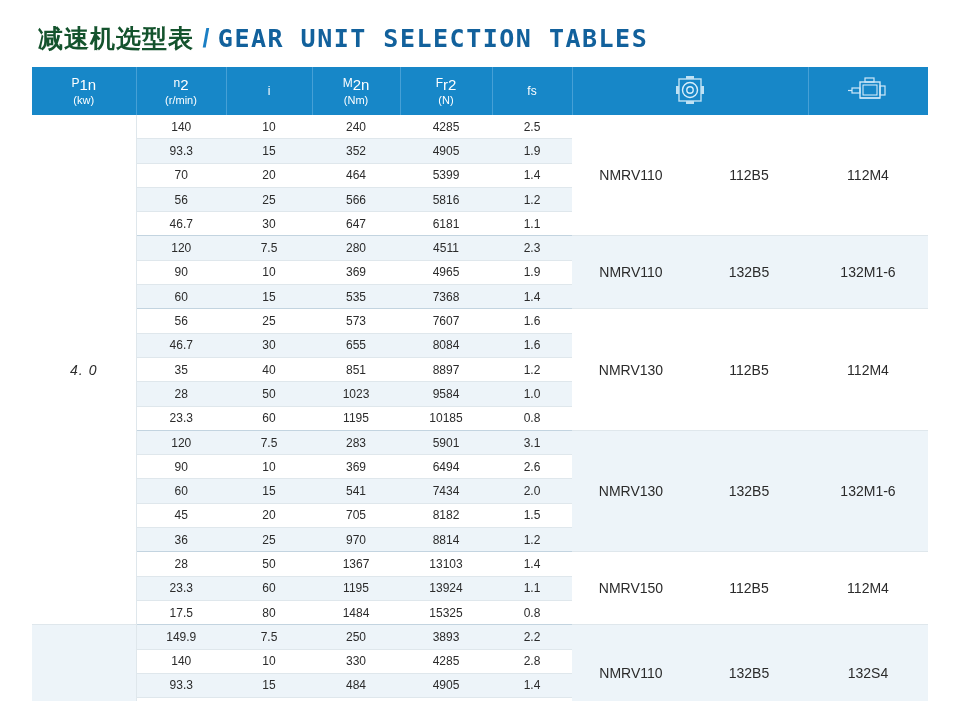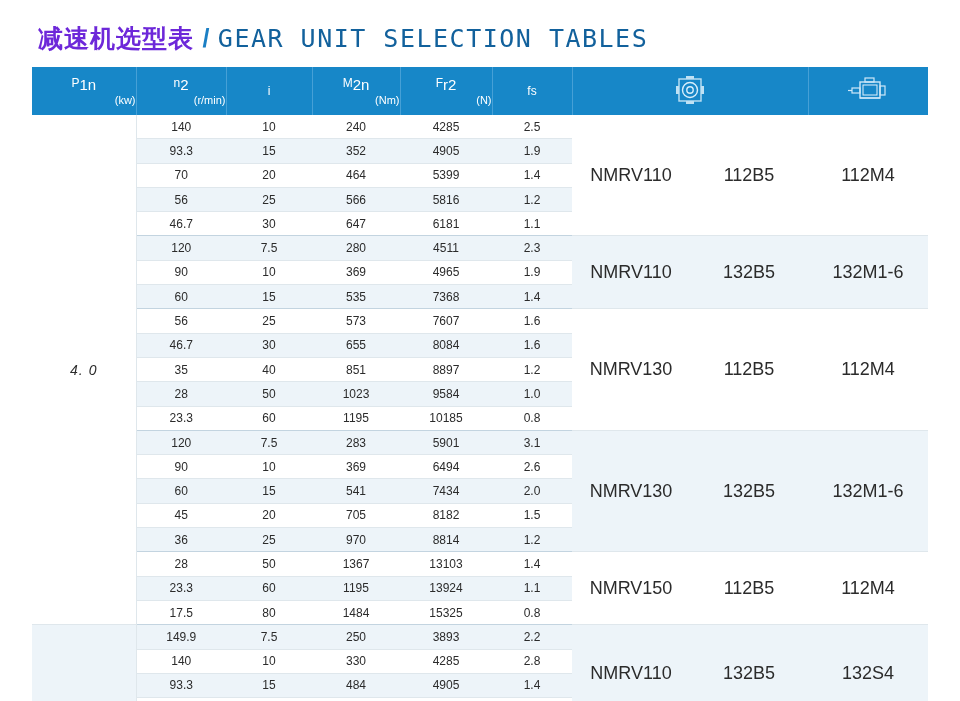--- a/index.html
+++ b/index.html
@@ -19,35 +19,35 @@
     height: 701px;
     box-sizing: border-box;
   }
   
   .title-bar {
     padding: 22px 0 12px 38px;
     white-space: nowrap;
   }
   .title-cn {
     font-size: 25px;
-    color: #6d28d9;
+    color: #14532d;
     font-weight: bold;
     letter-spacing: 1px;
   }
   .title-sep {
     font-size: 25px;
     color: #1b7fc4;
     font-weight: bold;
     margin: 0 4px;
   }
   .title-en {
     font-family: "DejaVu Sans Mono", monospace;
     font-size: 25px;
     color: #12619c;
-    font-weight: normal;
+    font-weight: bold;
     letter-spacing: 1.5px;
   }
   
   .table-wrap {
     margin: 0 32px 0 32px;
     width: 896px;
   }
   table.gear {
     border-collapse: collapse;
     width: 896px;
@@ -76,21 +76,20 @@
   }
   thead th.last { border-right: none; }
   thead th .sub {
     font-size: 15px;
     vertical-align: sub;
   }
   thead th .line2 {
     display: block;
     font-size: 11px;
     margin-top: 1px;
-    text-align: right;
   }
   .hdr-icon {
     display: inline-block;
     vertical-align: middle;
   }
 
   tbody td {
     font-size: 12px;
     color: #2b2b2b;
     text-align: center;
@@ -104,21 +103,21 @@
   tbody tr.alt td.tint-band { background: #edf4f9; }
 
   td.p-cell {
     font-size: 14px;
     letter-spacing: 1px;
     border-right: 1px solid #dfe7ec;
     background: #ffffff;
     font-style: italic;
   }
   td.group-cell {
-    font-size: 18px;
+    font-size: 14px;
     border-bottom: 1px solid #dfe7ec;
   }
   .row-sep td { border-bottom: 1px solid #c3d4e0; }
 </style>
 </head>
 <body>
 
 <div class="page">
 
   <div class="title-bar">

